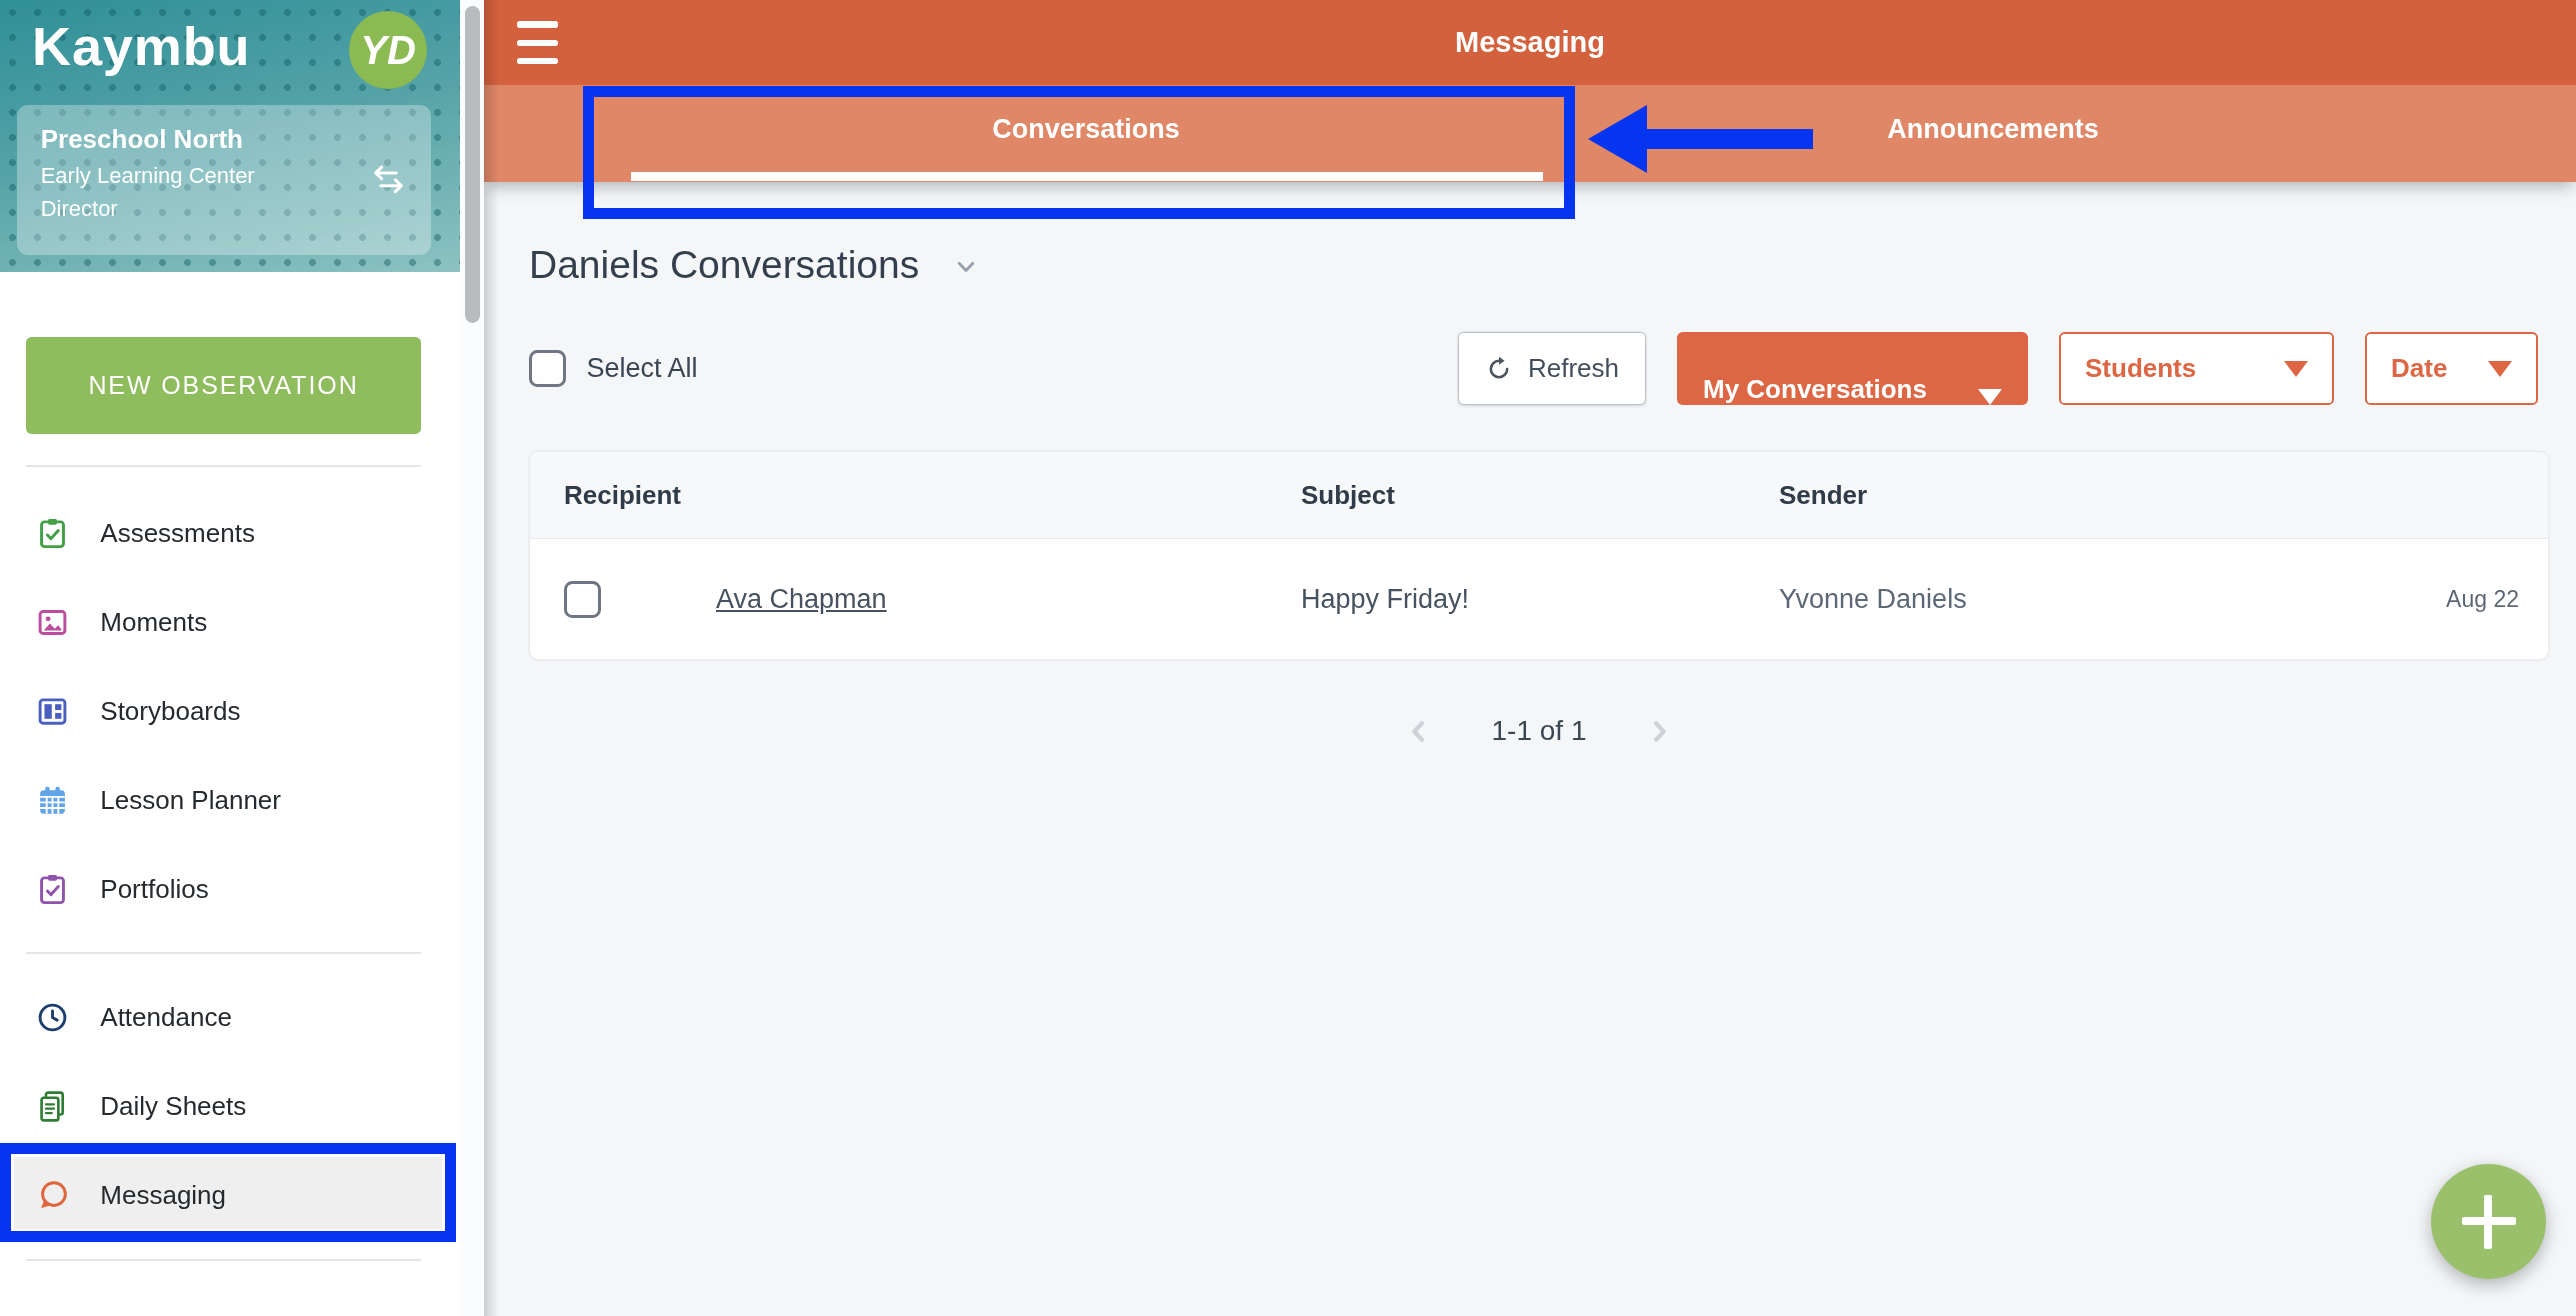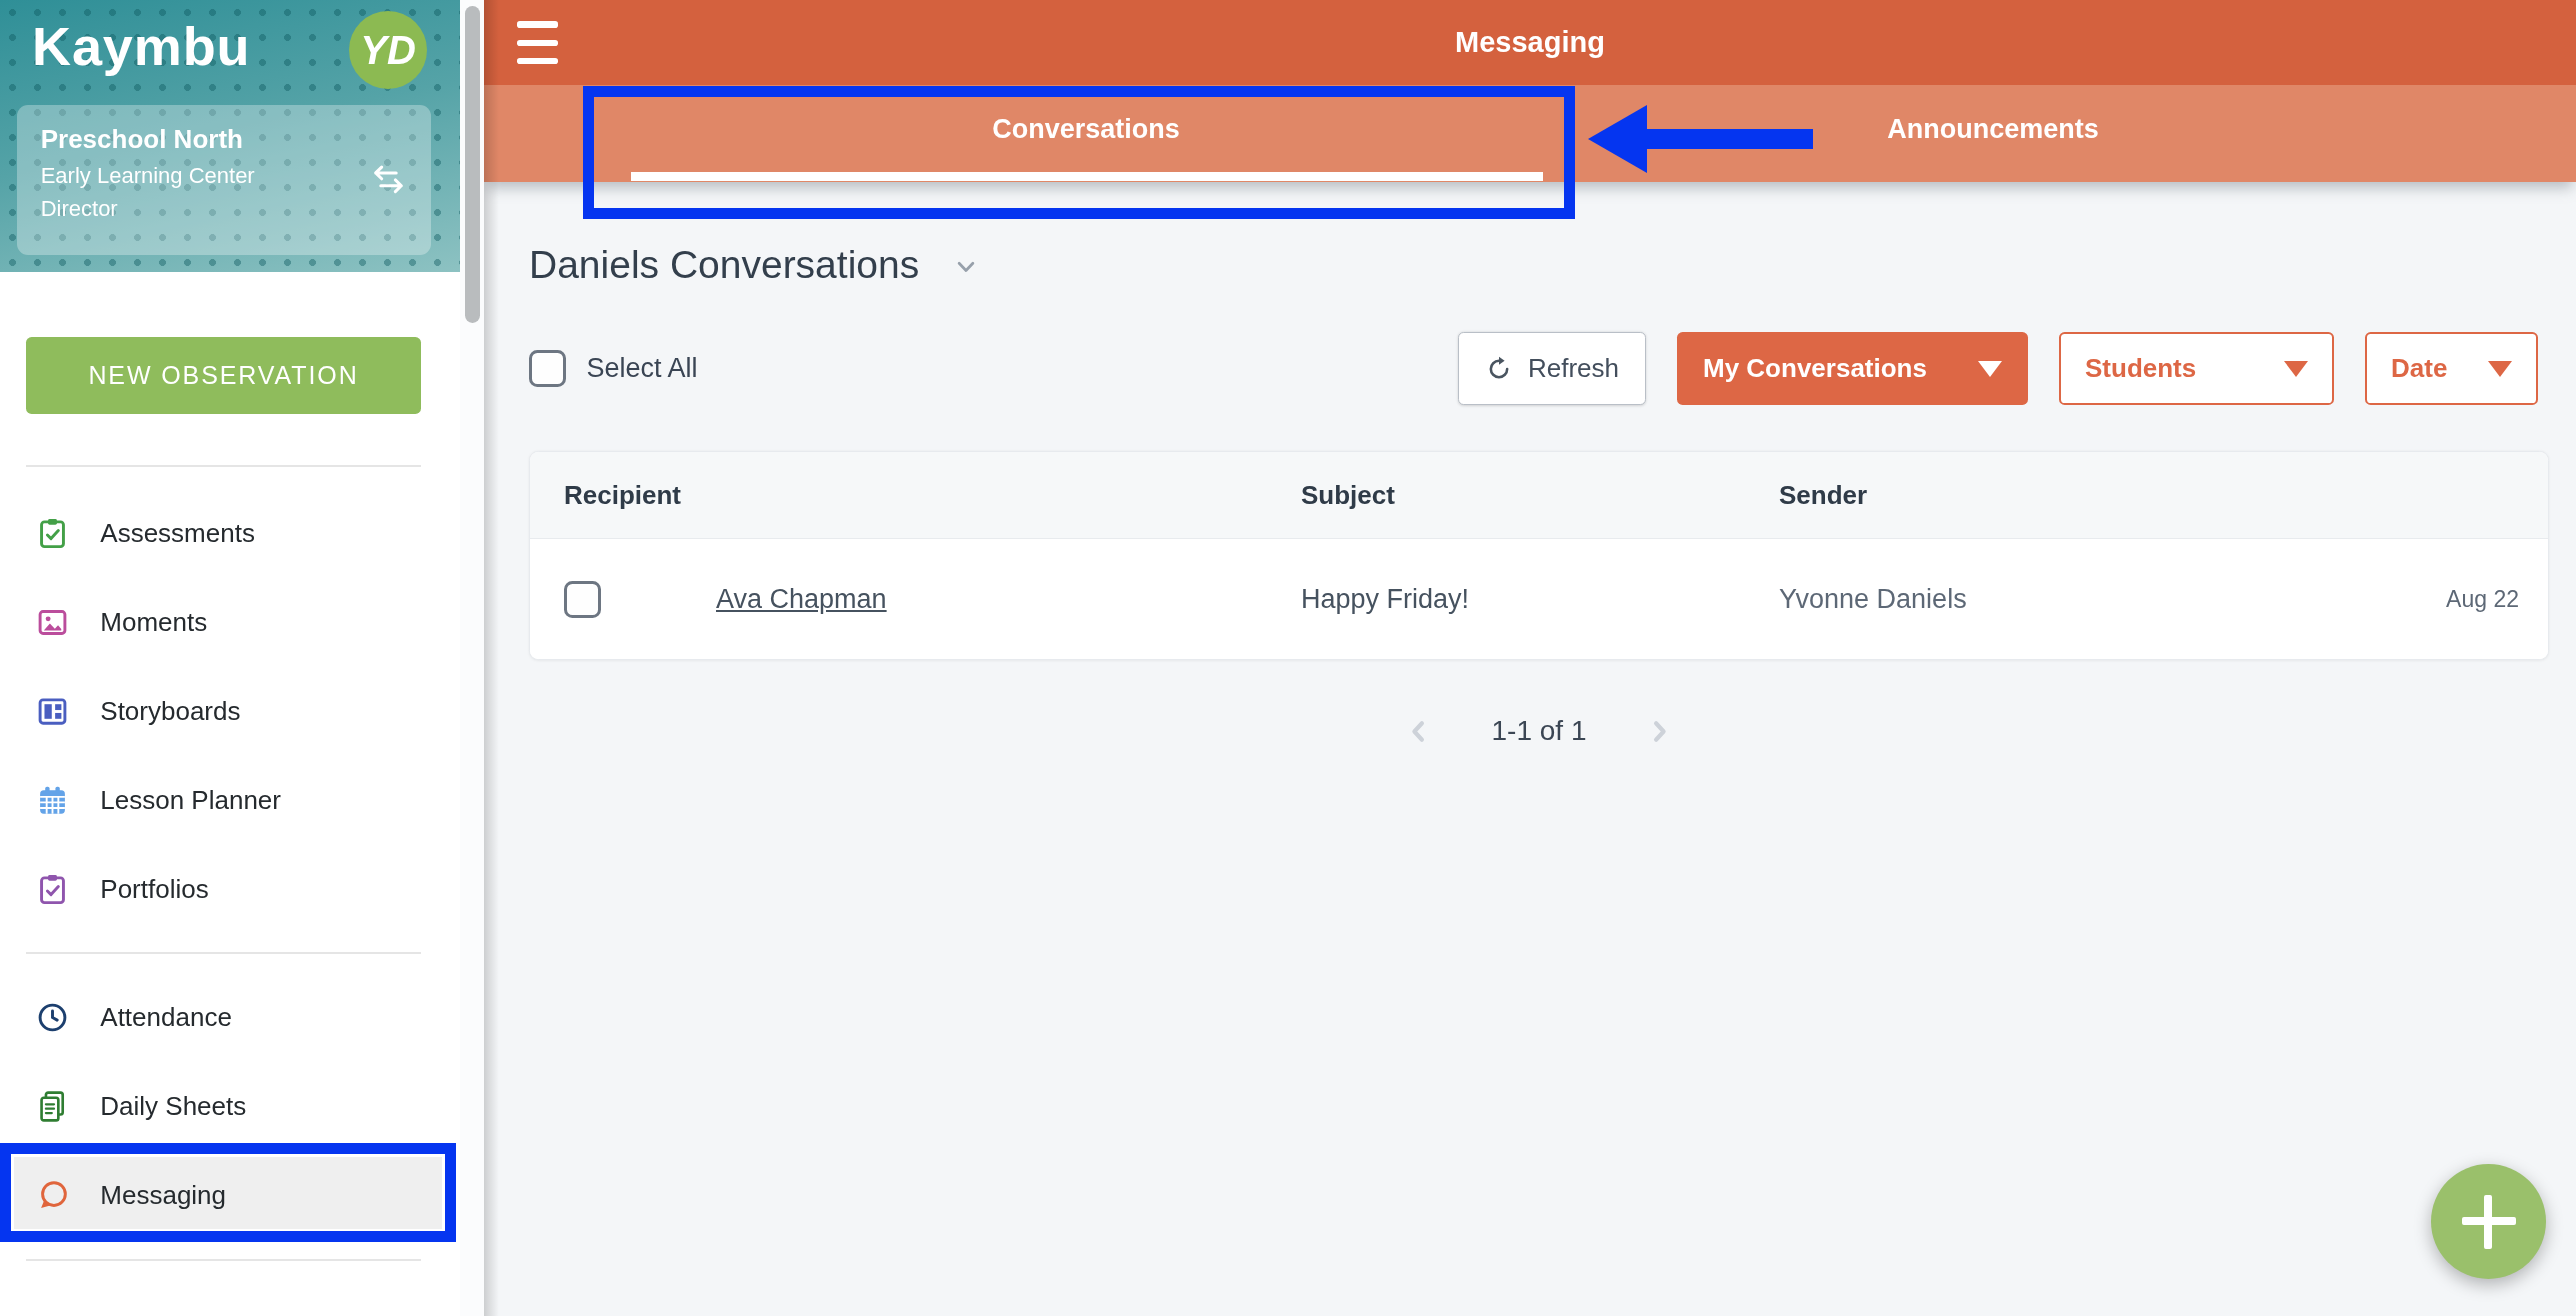--- a/index.html
+++ b/index.html
@@ -19,21 +19,21 @@
   .avatar { position:absolute; left:349px; top:11px; width:78px; height:78px; border-radius:50%;
             background:#8cba52; color:#fff; font-size:40px; font-weight:bold;
             display:flex; align-items:center; justify-content:center; cursor:pointer;font-style:italic; }
   .school-card { position:absolute; left:16.7px; top:105px; width:414px; height:150px;
                  background:rgba(255,255,255,.30); border-radius:11px; padding:18.5px 24px; color:#fff; }
   .school-name { font-size:26px; font-weight:bold; margin-bottom:8.3px; }
   .school-sub  { font-size:22px; margin-bottom:7.4px; }
   .school-role { font-size:22px; }
   .swap-icon { position:absolute; right:22px; top:56px; width:41px; height:41px; }
 
-  .new-obs { position:absolute; left:26px; top:337px; width:395px; height:77px; border:none;
+  .new-obs { position:absolute; left:26px; top:337px; width:395px; height:97px; border:none;
              background:#8fbc5c; border-radius:5.6px; color:#fff; font-size:25px; font-weight:500;
              letter-spacing:1.9px; font-family:inherit; cursor:pointer; }
   .sb-divider { position:absolute; left:26px; width:395px; height:1.9px; background:#e5e5e5; }
   .d1 { top:465px; } .d2 { top:952px; } .d3 { top:1259px; }
 
   .nav-item { position:absolute; left:26px; width:395px; height:89px; display:flex; align-items:center;
               gap:30px; padding-left:9.3px; cursor:pointer; z-index:2; }
   .nav-item .nav-label { font-size:26px; color:#252a2e; }
   .nav-icon { width:35px; height:35px; display:flex; }
   .nav-icon svg { width:35px; height:35px; }
@@ -72,21 +72,21 @@
   .checkbox { display:inline-block; width:37px; height:37px; border:3.7px solid #6d7682; border-radius:8.3px; background:#fefefe; }
   .select-all-label { font-size:27px; color:#3a4554; }
 
   .filter-buttons { margin-left:auto; margin-right:11px; display:flex; align-items:center; gap:31px; }
   .btn { height:73px; border-radius:5.6px; font-family:inherit; font-size:26px; display:flex;
          align-items:center; cursor:pointer; }
   .btn-refresh { background:#fff; border:1.9px solid #b9bfc7; color:#434e5c; padding:0 26px; gap:15px;
                  font-weight:500; box-shadow:0 0.9px 2.8px rgba(0,0,0,.15); }
   .btn-refresh svg { width:28px; height:28px; }
   .btn-primary { background:#dd6745; border:none; color:#fff; width:351px; font-weight:600;
-                 padding:0 26px; justify-content:space-between; }
+                 padding:0 26px; justify-content:space-between;align-items:flex-end; }
   .btn-outline { background:#fff; border:2.8px solid #dd6745; color:#dd6745; font-weight:600;
                  padding:0 24px; justify-content:space-between; }
   .btn-students { width:275px; } .btn-date { width:173px;justify-content:space-between; }
   .caret { width:0; height:0; border-left:12px solid transparent; border-right:12px solid transparent; }
   .caret-white { border-top:16px solid #fff; }
   .caret-orange { border-top:16px solid #dd6745; }
 
   .table-card { margin-top:46px; width:2020px; background:#fff; border:0.9px solid #e7eaee; border-radius:9.3px;
                 overflow:hidden; box-shadow:0 0.9px 2.8px rgba(0,0,0,.06); }
   .t-head, .t-row { display:grid; grid-template-columns:737px 478px 585px 155px; align-items:center;

